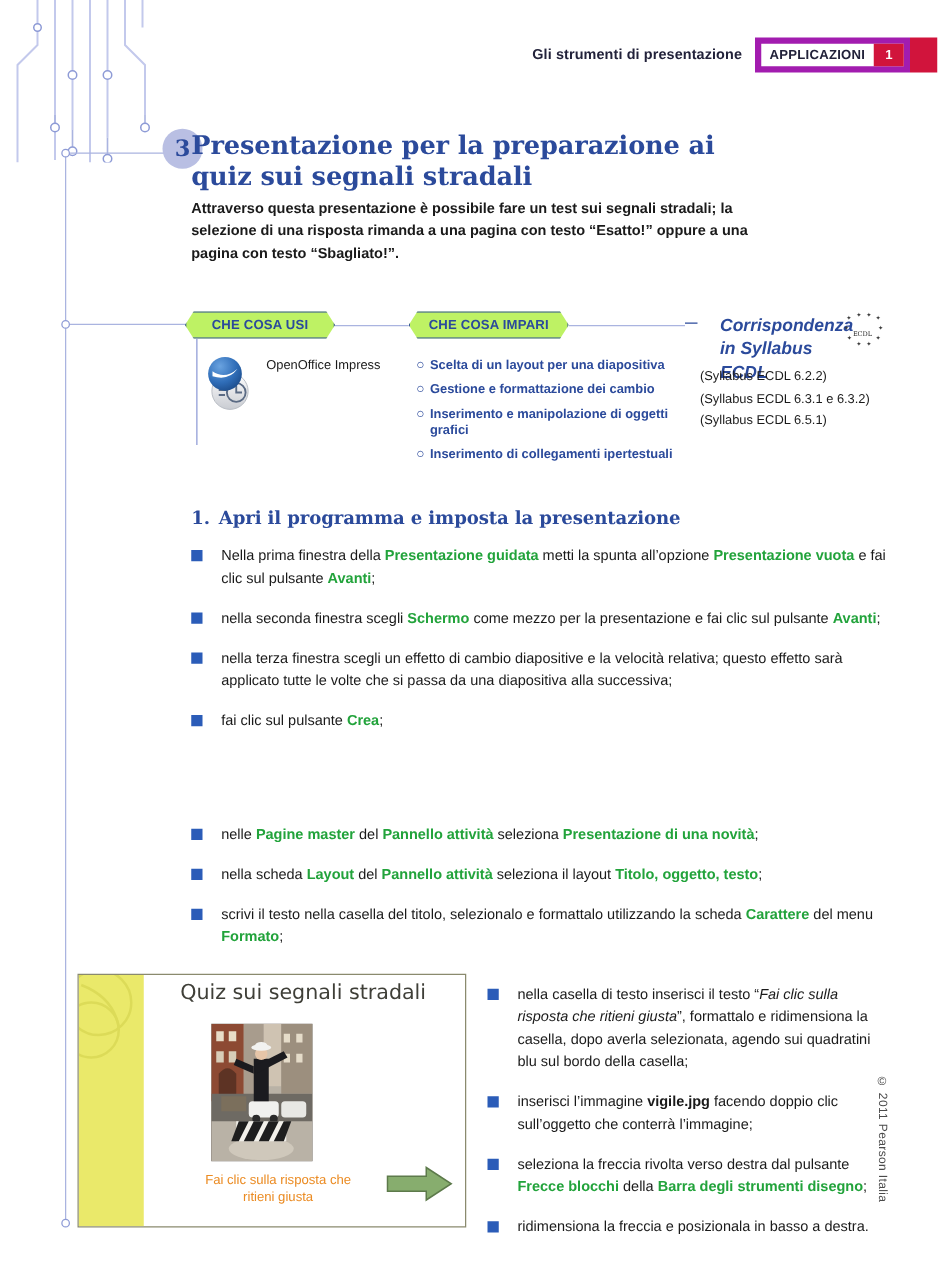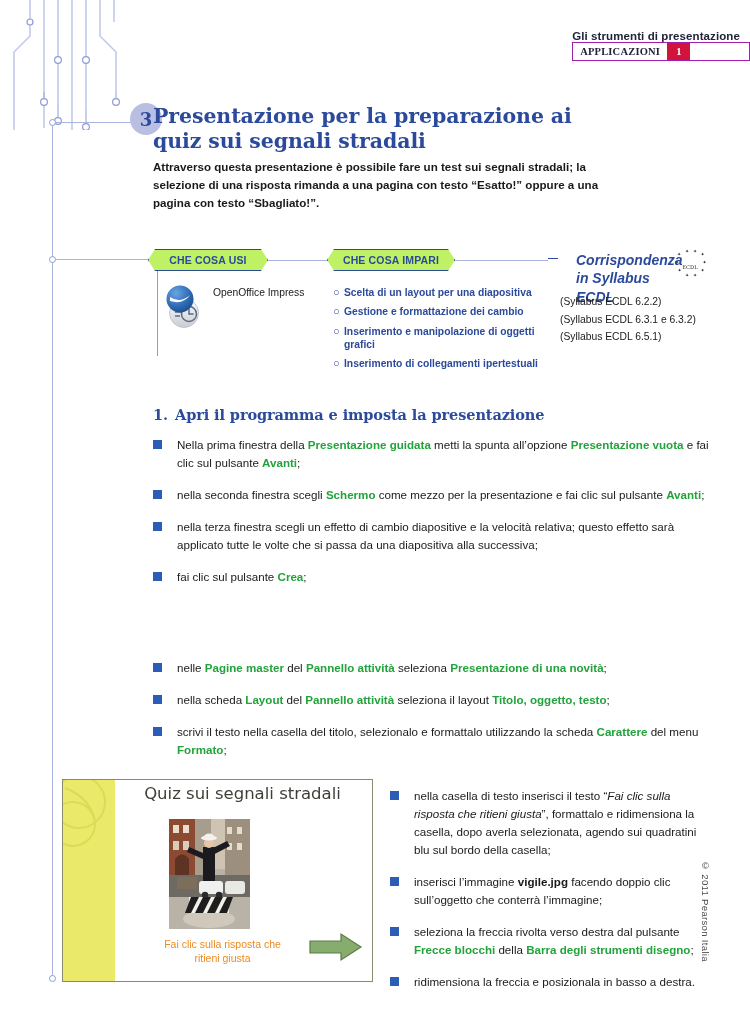--- a/index.html
+++ b/index.html
@@ -19,27 +19,27 @@
 
   
   .margin-rule { position: absolute; left: 52px; top: 122px; width: 1px; height: 857px; background: #aab4e0; }
   .margin-dot {
     position: absolute; width: 7px; height: 7px; border-radius: 50%;
     border: 1px solid #8e9bd6; background: #fff;
   }
   .conn-line { position: absolute; height: 1px; background: #aab4e0; }
 
   
-  .header { position: absolute; right: 0; top: 30px; display: flex; align-items: stretch; flex-direction: column; }
+  .header { position: absolute; right: 0; top: 30px; display: flex; align-items: stretch; }
   .header-title {
     font-size: 11.5px; font-weight: bold; color: #22223a;
     padding-right: 10px; align-self: center; letter-spacing: 0.1px;
   }
   .header-tag {
-    display: flex; align-items: center; border: 1px solid #a21caf; font-family: Liberation Serif, serif;
+    display: flex; align-items: center; border: 5px solid #a21caf;
   }
   .header-tag-label {
     font-size: 10.5px; font-weight: bold; color: #22223a;
     padding: 3px 7px 3px 7px; letter-spacing: 0.2px;
     display: flex; align-items: center;
   }
   .header-tag-num {
     background: #d1143c; color: #ffffff; font-size: 10.5px; font-weight: bold;
     padding: 3px 9px; display: flex; align-items: center; min-width: 22px;
     justify-content: center;

